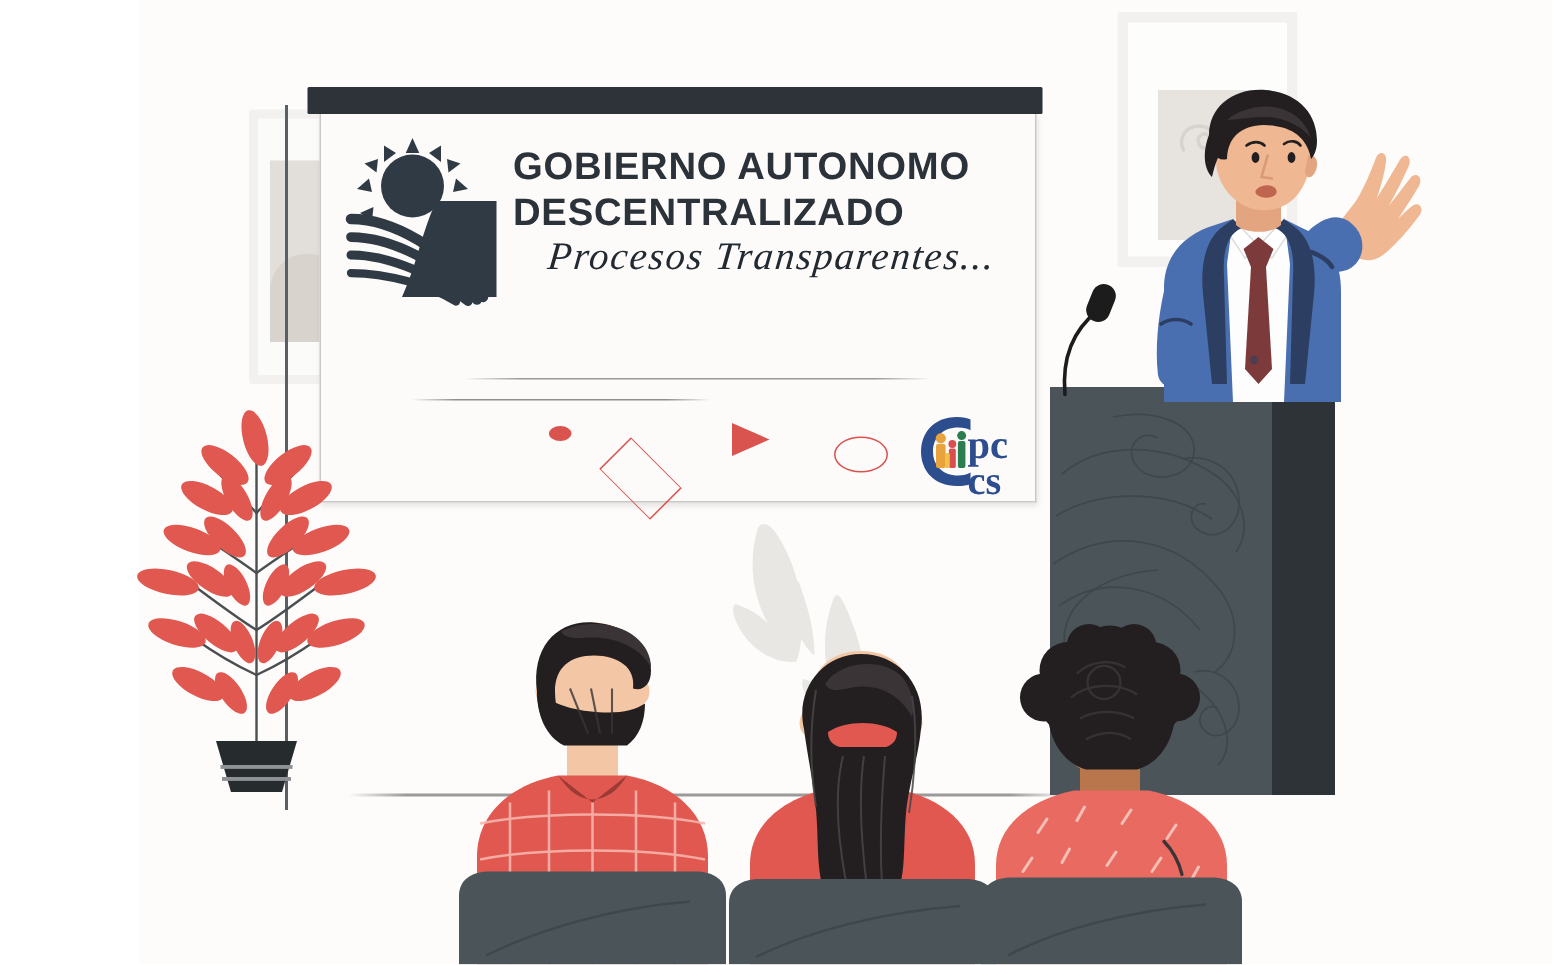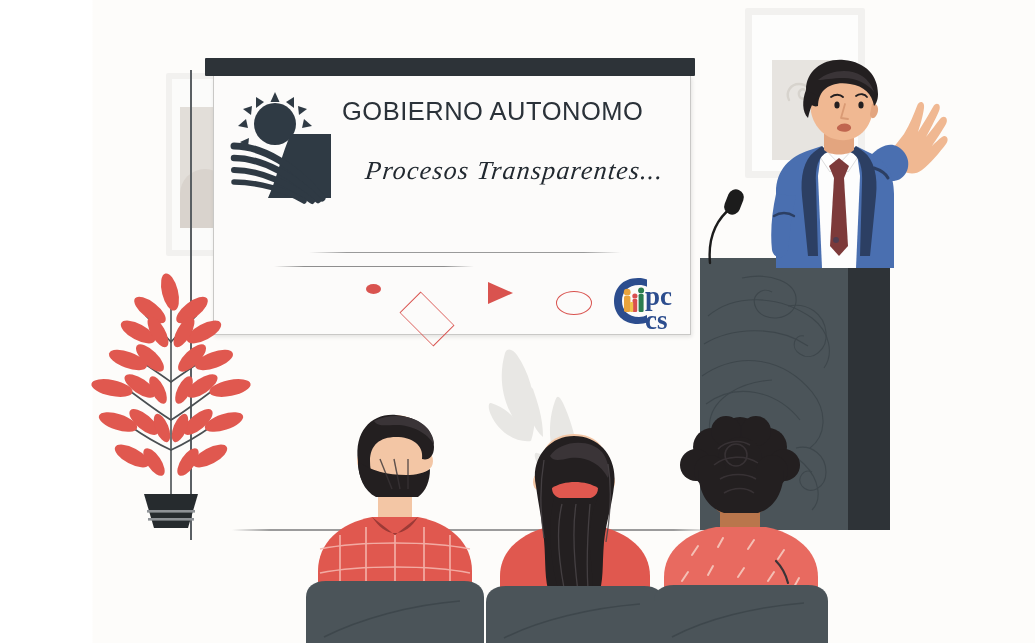--- a/index.html
+++ b/index.html
@@ -35,21 +35,21 @@
     position:absolute;left:8px;top:18px;width:476px;height:258px;
     background:#fcfbfa;border:1px solid #c9c8c6;border-top:none;
     box-shadow:1px 2px 4px rgba(0,0,0,.10);
   }
   #screen-pole{position:absolute;left:190px;top:70px;width:2px;height:470px;background:#5a5f63;}
   
   .logo-mark{position:absolute;left:18px;top:14px;width:110px;height:112px;}
   .slide-title{
     position:absolute;left:128px;top:20px;width:340px;
     font-family:"Liberation Sans", sans-serif;
-    font-weight:normal;font-size:25.5px;line-height:31px;
+    font-weight:bold;font-size:25.5px;line-height:31px;
     letter-spacing:.5px;color:#2b3239;
   }
   .slide-sub{
     position:absolute;left:128px;top:80px;width:345px;
     font-family:"Liberation Serif", serif;
     font-style:italic;font-size:26px;color:#222930;
     letter-spacing:1.2px;
     transform:skewX(-6deg);
     text-align:center;
   }
@@ -132,20 +132,21 @@
         <g fill="none" stroke="#2f3a44" stroke-linecap="round">
           <path d="M2 56 C30 56 64 76 90 108" stroke-width="7"></path>
           <path d="M2 68 C30 68 62 86 86 110" stroke-width="6.5"></path>
           <path d="M2 80 C28 80 58 94 80 111" stroke-width="6"></path>
           <path d="M2 92 C26 92 54 100 72 111" stroke-width="5.5"></path>
         </g>
       </svg>
 
       <div class="slide-title">
         <div>GOBIERNO AUTONOMO</div>
+        <div>DESCENTRALIZADO</div>
       </div>
       <div class="slide-sub">Procesos  Transparentes...</div>
 
       <div class="rule" id="rule1"></div>
       <div class="rule" id="rule2"></div>
 
       <div class="sh" id="sh-dot"></div>
       <div class="sh" id="sh-diamond"></div>
       <div class="sh" id="sh-tri"></div>
       <div class="sh" id="sh-ellipse"></div>

